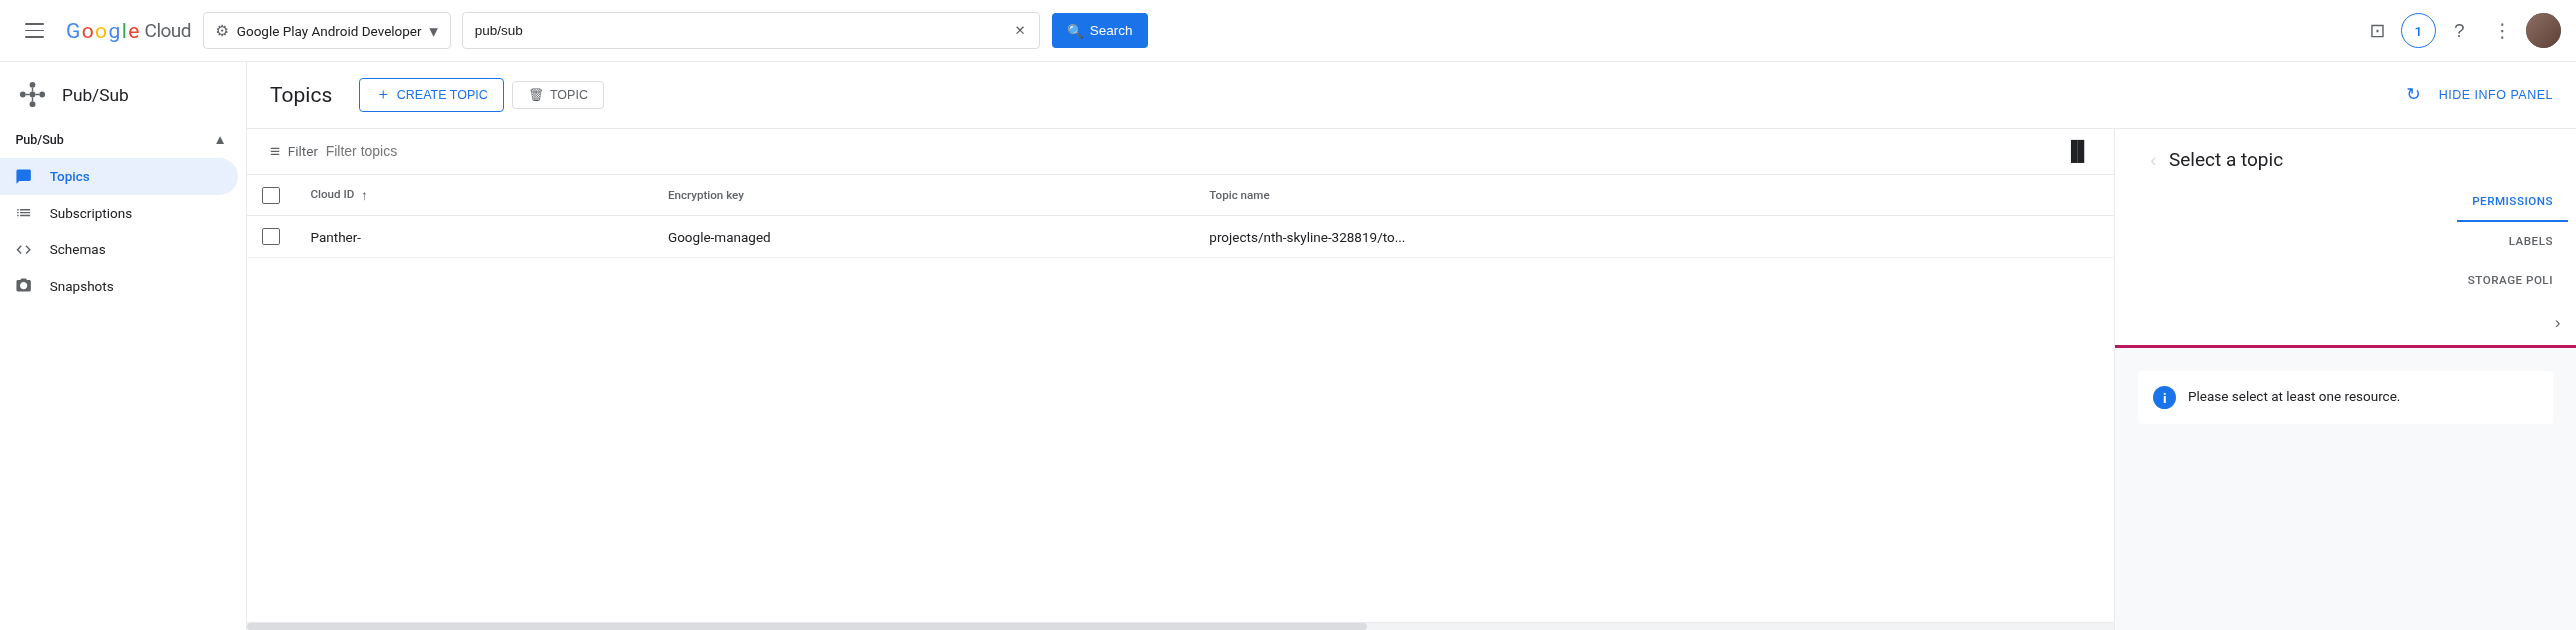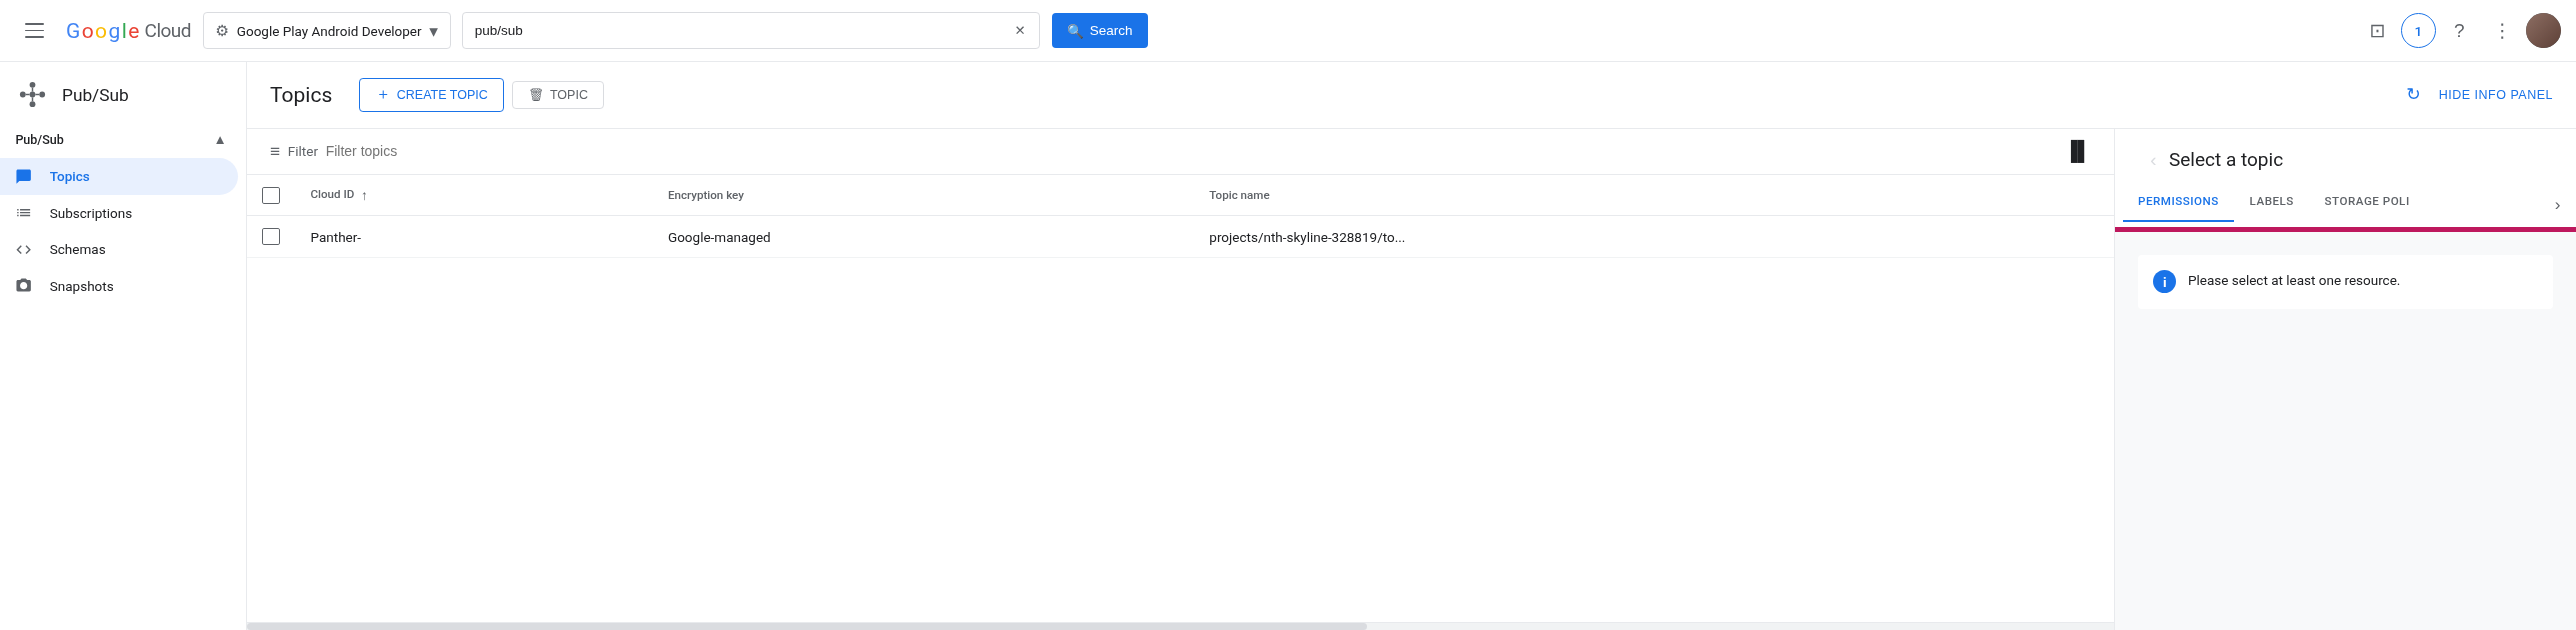--- a/index.html
+++ b/index.html
@@ -340,23 +340,24 @@
       display: flex; align-items: center; justify-content: center;
       cursor: pointer; border: none; background: none;
       color: #5f6368; font-size: 19px;
       border-radius: 50%;
     }
     .panel-nav-btn.disabled { color: #dadce0; cursor: default; }
 
     .panel-tabs {
       display: flex;
       padding: 0 7.7px;
-      border-bottom: 5px solid #be185d;
+      border-bottom: 3px solid #be185d;
       margin-top: 7.7px;
-      align-items: flex-start;
+      align-items: flex-end;
+      flex-direction: column;
     }
     .panel-tab {
       padding: 11.6px 15.4px;
       font-size: 11.6px; font-weight: 500;
       cursor: pointer; color: #5f6368;
       border-bottom: 2.9px solid transparent;
       letter-spacing: 0.5px;
       text-transform: uppercase;
       white-space: nowrap;
     }

